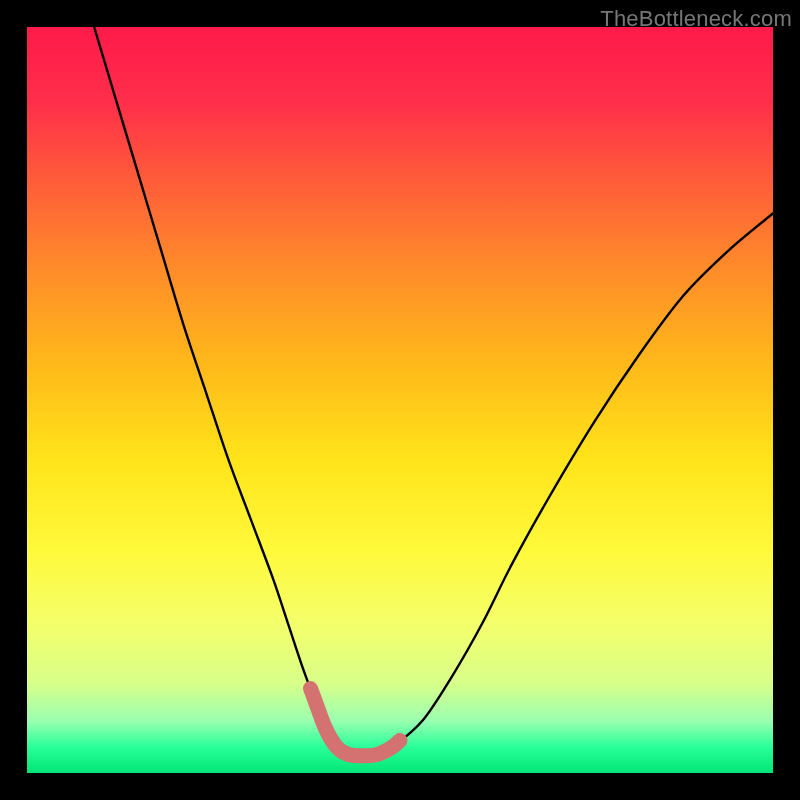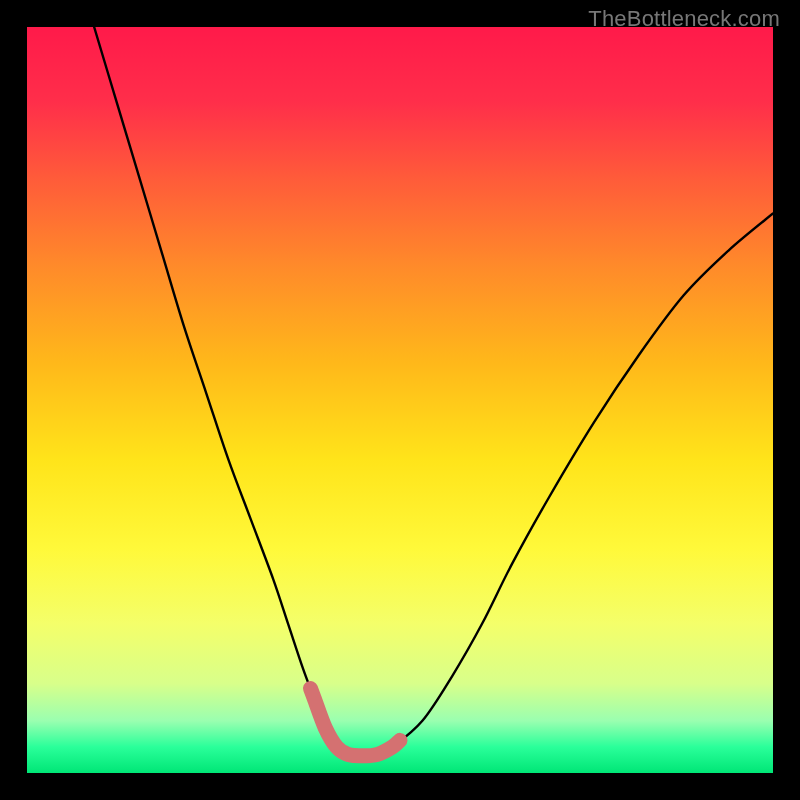--- a/index.html
+++ b/index.html
@@ -21,21 +21,21 @@
     position: absolute;
     left: 27px;
     top: 27px;
     width: 746px;
     height: 746px;
     overflow: hidden;
   }
   .watermark {
     position: absolute;
     top: 6px;
-    right: 20px;
+    right: 8px;
     color: #777;
     font-size: 22px;
     font-weight: 500;
     letter-spacing: 0.2px;
     user-select: none;
   }
 </style>
 </head>
 <body>
 

